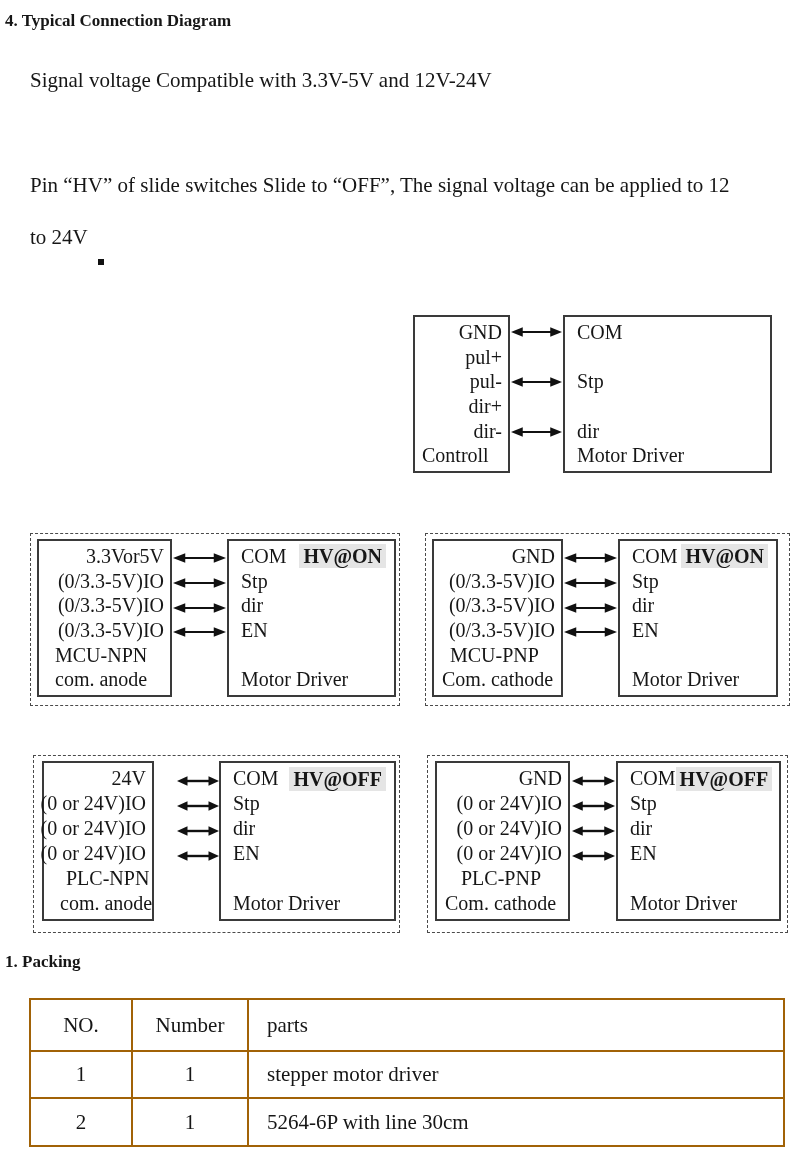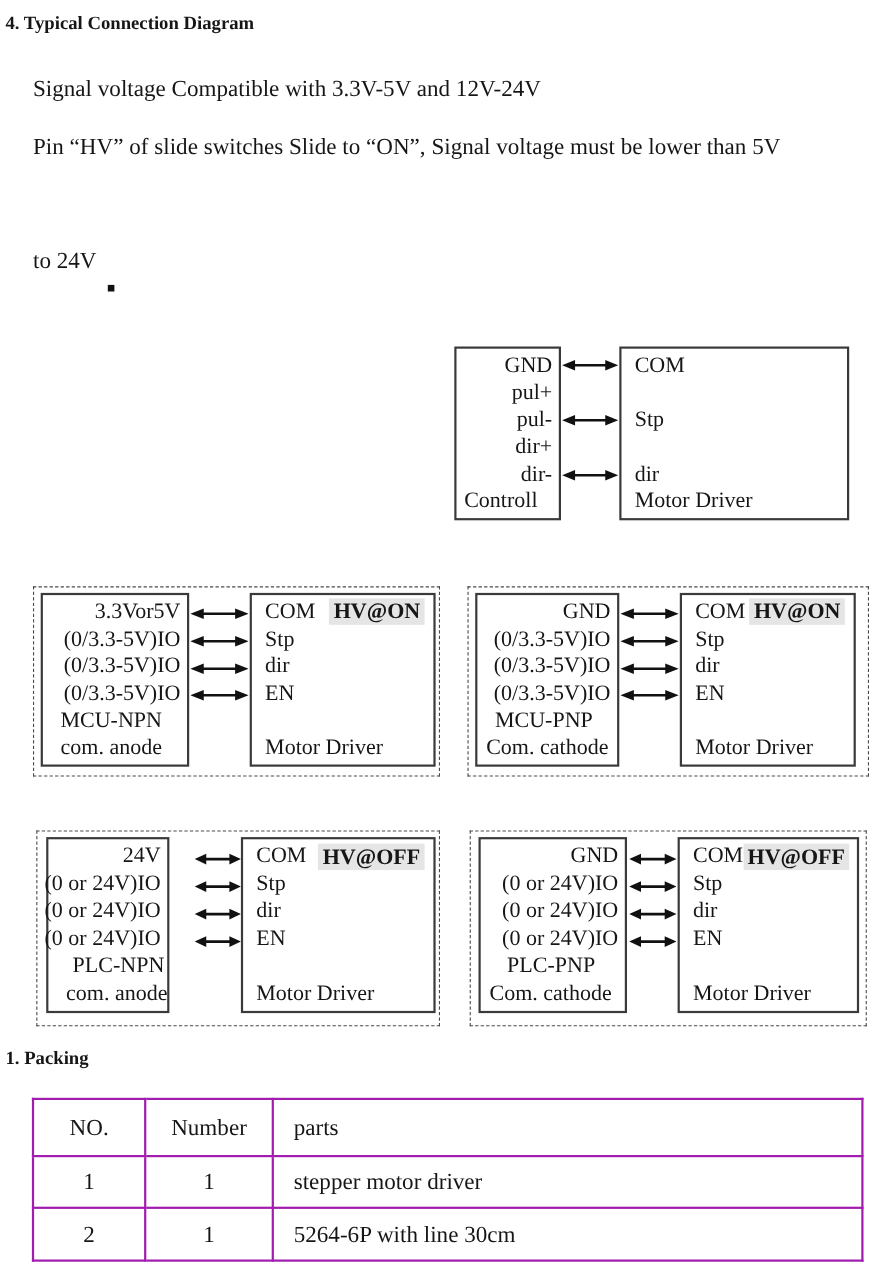--- a/index.html
+++ b/index.html
@@ -27,34 +27,34 @@
     flex:0 0 auto;font-weight:bold;background:#e5e5e5;padding:0 4px;line-height:24px;
   }
   .dashed{position:absolute;border:1.5px dashed #4a4a4a;box-sizing:border-box;background:#fff;}
   .arrow{position:absolute;height:14px;display:block;}
   
   .ptable{
     position:absolute;border-collapse:collapse;table-layout:fixed;
     font-size:21px;color:#161616;
   }
   .ptable td{
-    border:2px solid #a21caf;padding:0;vertical-align:middle;background:#fff;
+    border:2px solid #a16207;padding:0;vertical-align:middle;background:#fff;
   }
   .td-c{text-align:center;}
   .td-l{text-align:left;padding-left:18px !important;}
 </style>
 </head>
 <body>
 
 <div class="page">
 
   <div class="abs h1" style="left:5px;top:7px;">4. Typical Connection Diagram</div>
 
   <div class="abs body-line" style="left:30px;top:67px;">Signal voltage Compatible with 3.3V-5V and 12V-24V</div>
-  <div class="abs body-line" style="left:30px;top:120px;">Pin “HV” of slide switches Slide to “ON”, Signal voltage must be lower than 5V</div>
+  <div class="abs body-line" style="left:30px;top:172px;">Pin “HV” of slide switches Slide to “OFF”, The signal voltage can be applied to 12</div>
   <div class="abs body-line" style="left:30px;top:224px;">to 24V</div>
   <div class="abs dot" style="left:98px;top:259px;"></div>
 
   <div class="dbox" style="left:413px;top:315px;width:97px;height:158px;">
     <div class="row ar">GND</div>
     <div class="row ar">pul+</div>
     <div class="row ar">pul-</div>
     <div class="row ar">dir+</div>
     <div class="row ar">dir-</div>
     <div class="row al" style="padding-left:7px;">Controll</div>

